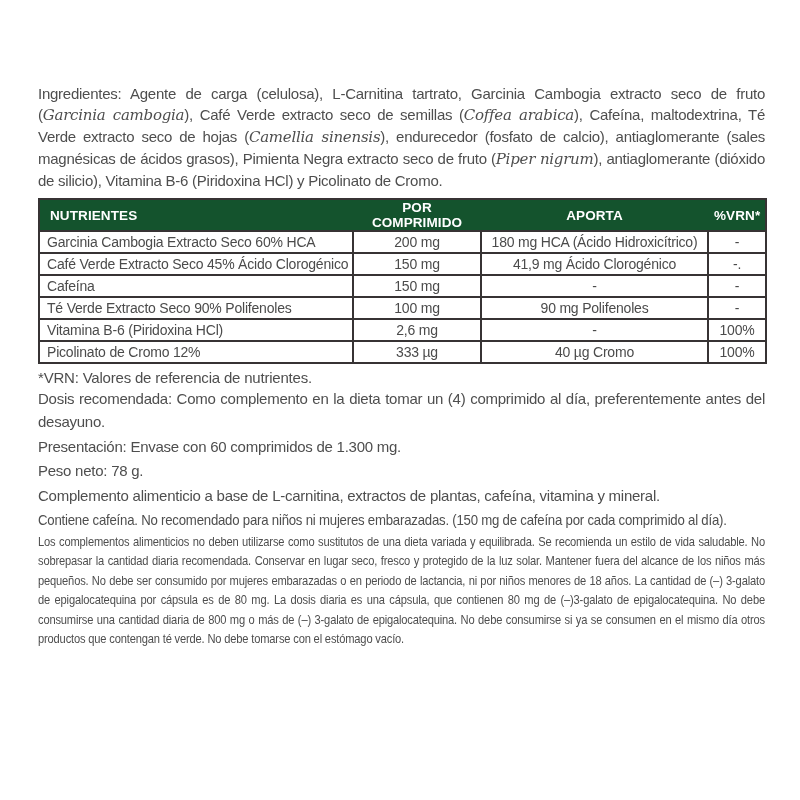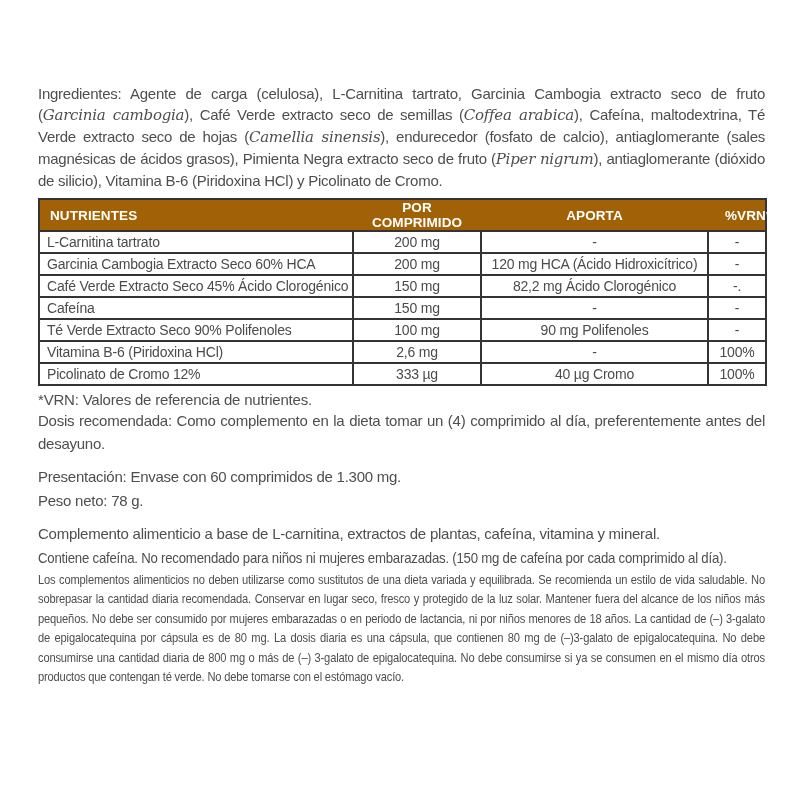--- a/index.html
+++ b/index.html
@@ -35,26 +35,26 @@
     font-style: italic;
   }
   
   table.nutrients {
     width: 727px;
     border-collapse: collapse;
     table-layout: fixed;
     border: 2px solid #373334;
   }
   table.nutrients th {
-    background: #a16207;
+    background: #14532d;
     color: #ffffff;
     font-size: 13.5px;
     font-weight: bold;
     height: 29px;
-    padding: 0 17px;
+    padding: 0 6px;
     border: 0;
     text-align: center;
     letter-spacing: 0.1px;
   }
   table.nutrients th.c1 { text-align: left; padding-left: 10px; }
   table.nutrients td {
     border: 2px solid #373334;
     font-size: 14px;
     height: 22px;
     padding: 1px 4px;
@@ -77,21 +77,21 @@
     color: #4e4e4e;
   }
   .body {
     margin: 0 0 1px 0;
     font-size: 15px;
     line-height: 22.5px;
     letter-spacing: -0.25px;
     color: #4e4e4e;
   }
   .just { text-align: justify; }
-  .mt { margin-top: 11px; }
+  .mt { margin-top: 3px; }
   
   .cond {
     width: 826px;
     transform: scaleX(0.88);
     transform-origin: 0 0;
     white-space: nowrap;
   }
   
   .small {
     margin: 1px 0 0 0;
@@ -125,35 +125,29 @@
       <thead>
         <tr>
           <th class="c1">NUTRIENTES</th>
           <th>POR COMPRIMIDO</th>
           <th>APORTA</th>
           <th>%VRN*</th>
         </tr>
       </thead>
       <tbody>
         <tr>
-          <td class="c1">L-Carnitina tartrato</td>
-          <td>200 mg</td>
-          <td>-</td>
-          <td>-</td>
-        </tr>
-        <tr>
           <td class="c1">Garcinia Cambogia Extracto Seco 60% HCA</td>
           <td>200 mg</td>
-          <td>120 mg HCA (Ácido Hidroxicítrico)</td>
+          <td>180 mg HCA (Ácido Hidroxicítrico)</td>
           <td>-</td>
         </tr>
         <tr>
           <td class="c1">Café Verde Extracto Seco 45% Ácido Clorogénico</td>
           <td>150 mg</td>
-          <td>82,2 mg Ácido Clorogénico</td>
+          <td>41,9 mg Ácido Clorogénico</td>
           <td>-.</td>
         </tr>
         <tr>
           <td class="c1">Cafeína</td>
           <td>150 mg</td>
           <td>-</td>
           <td>-</td>
         </tr>
         <tr>
           <td class="c1">Té Verde Extracto Seco 90% Polifenoles</td>

